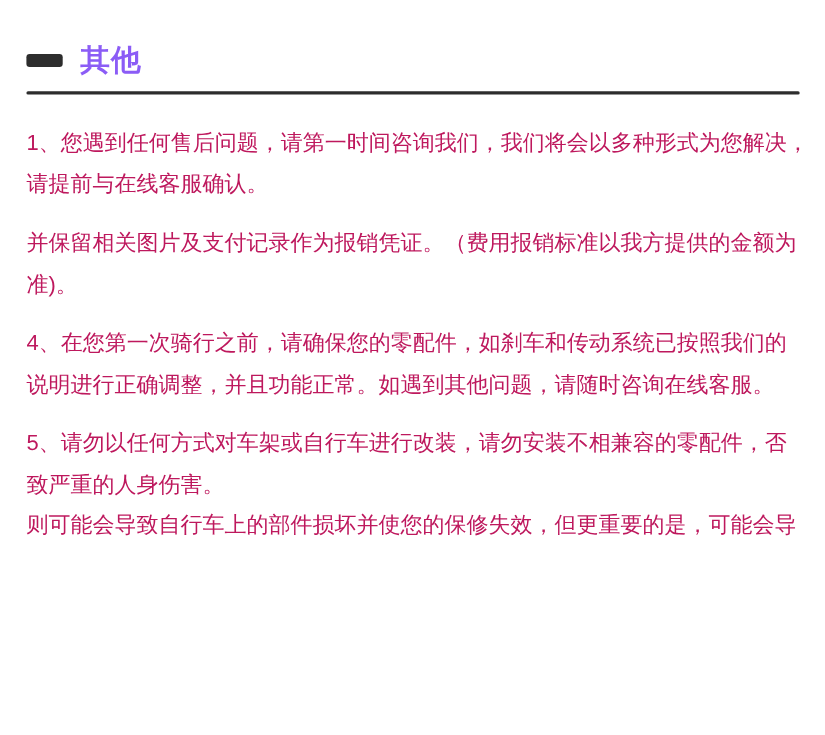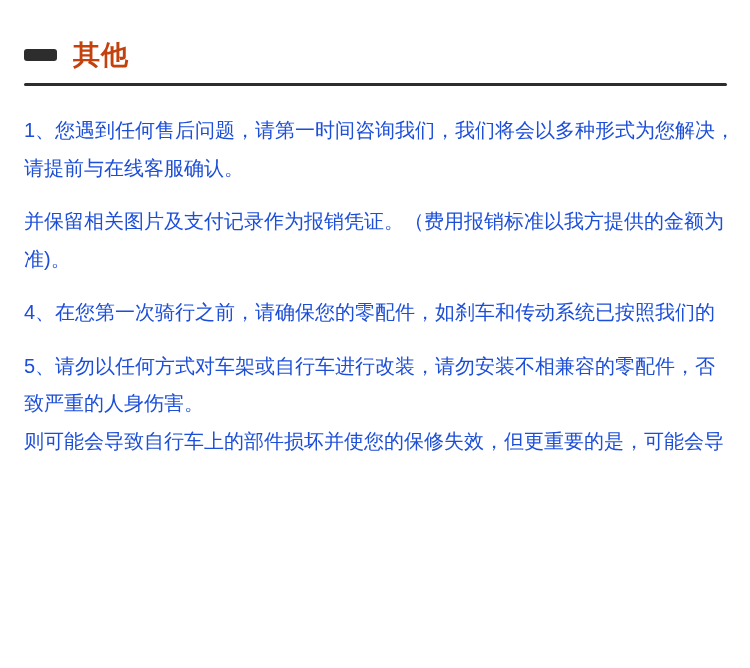--- a/index.html
+++ b/index.html
@@ -32,38 +32,38 @@
     height: 12px;
     background: #2d2d2d;
     border-radius: 3px;
     flex: 0 0 auto;
   }
   .section-title {
     margin: 0 0 0 16px;
     font-size: 27px;
     line-height: 30px;
     font-weight: 700;
-    color: #c2410c;
+    color: #8b5cf6;
     letter-spacing: 1px;
   }
   .header-divider {
     height: 3px;
     background: #2d2d2d;
     border-radius: 2px;
     margin-top: 13px;
   }
   .terms {
     margin-top: 26px;
   }
   .term-paragraph {
     margin: 0 0 16px 0;
     font-size: 20px;
     line-height: 37.5px;
     font-weight: 500;
-    color: #1d4ed8;
+    color: #be185d;
     letter-spacing: 0;
   }
   .term-paragraph:last-child {
     margin-bottom: 0;
   }
   .text-line {
     display: block;
     white-space: nowrap;
   }
 </style>
@@ -87,20 +87,21 @@
     </p>
 
     <p class="term-paragraph">
       <span class="text-line">并保留相关图片及支付记录作为报销凭证。（费用报销标准以我方提供的金额为</span>
       <span class="text-line">准)。</span>
     </p>
 
 
     <p class="term-paragraph">
       <span class="text-line">4、在您第一次骑行之前，请确保您的零配件，如刹车和传动系统已按照我们的</span>
+      <span class="text-line">说明进行正确调整，并且功能正常。如遇到其他问题，请随时咨询在线客服。</span>
     </p>
 
     <p class="term-paragraph">
       <span class="text-line">5、请勿以任何方式对车架或自行车进行改装，请勿安装不相兼容的零配件，否</span>
       <span class="text-line">致严重的人身伤害。</span>
       <span class="text-line">则可能会导致自行车上的部件损坏并使您的保修失效，但更重要的是，可能会导</span>
     </p>
 
   </div>
 

